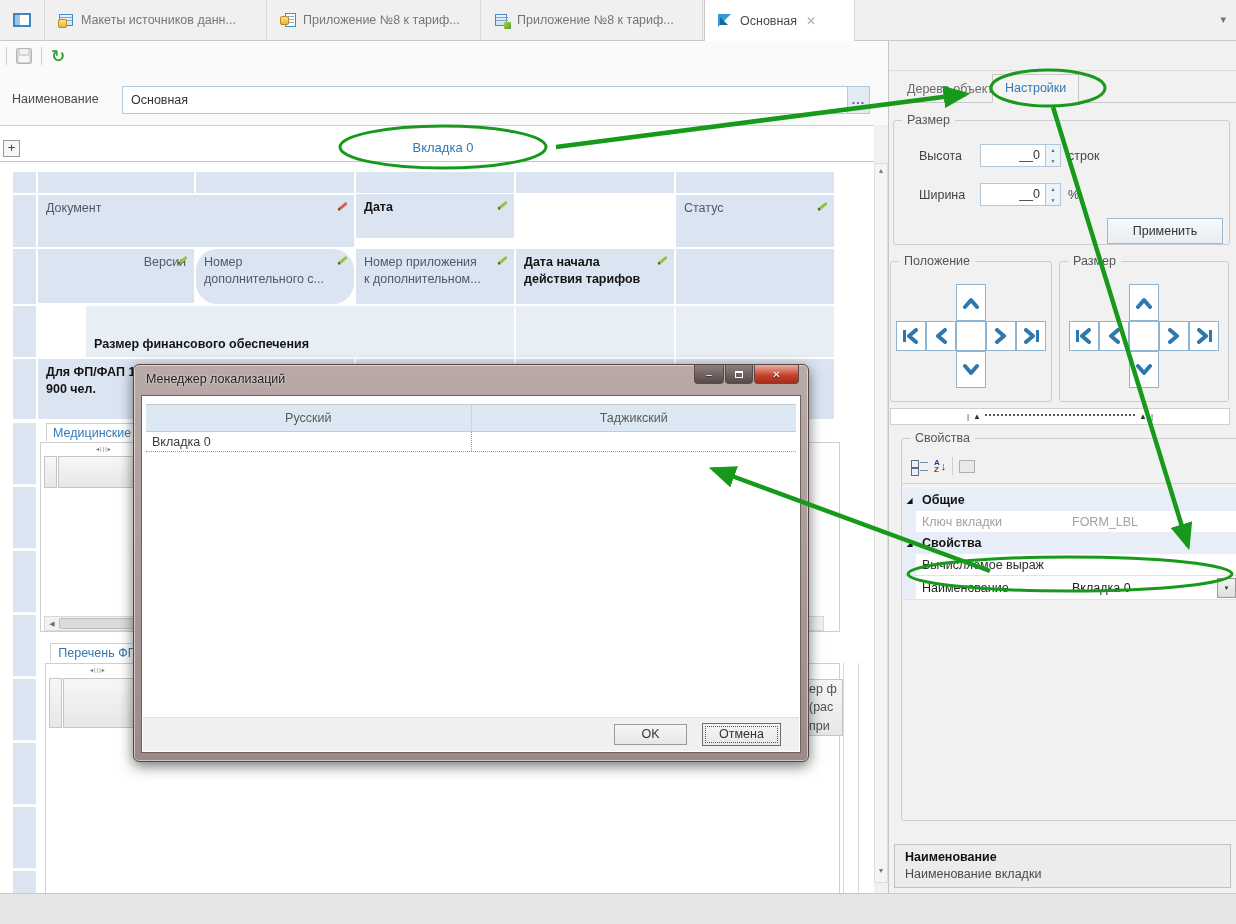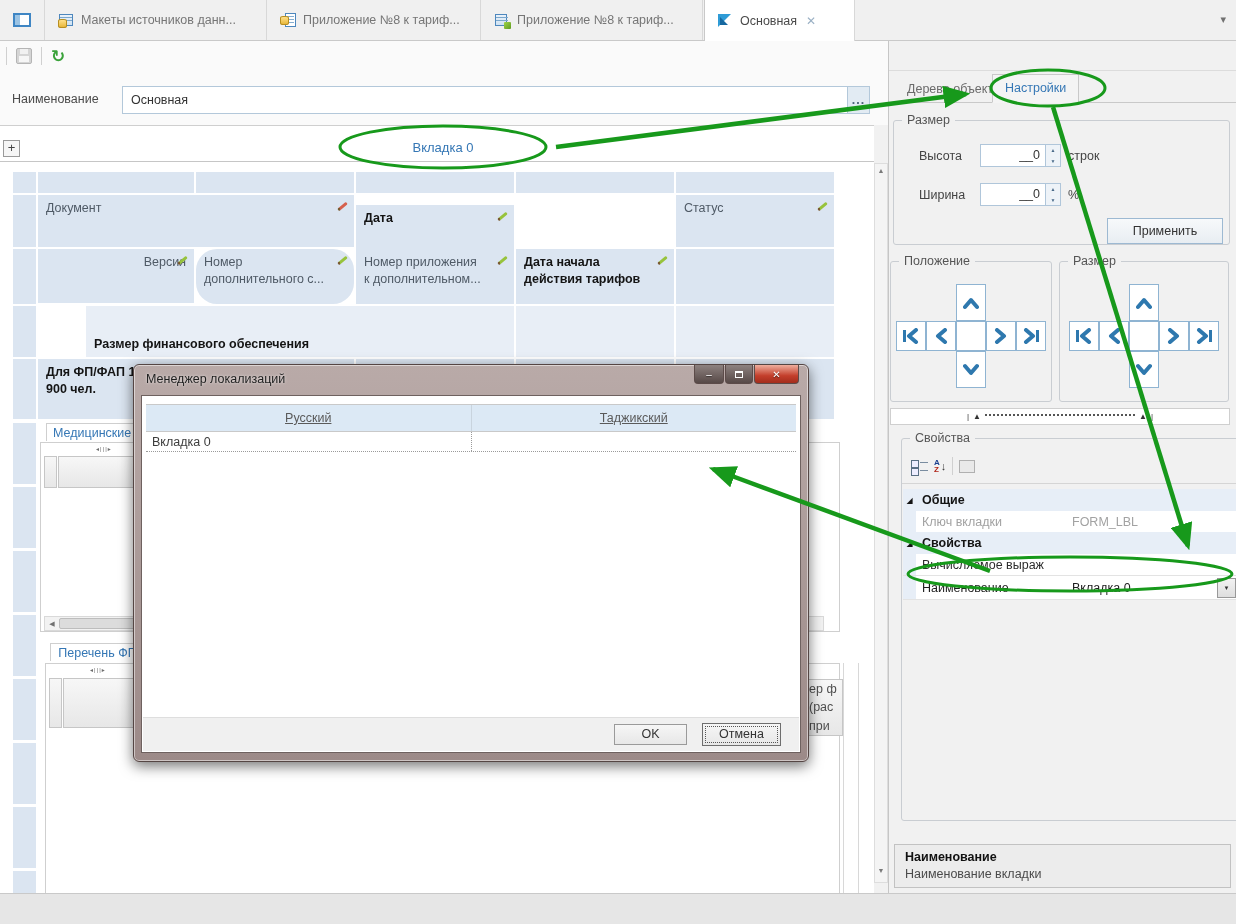--- a/index.html
+++ b/index.html
@@ -69,21 +69,21 @@
   .dlg-title { position:absolute; left:12px; top:7px; color:#1e1e1e; text-shadow:0 0 3px rgba(255,255,255,.8); }
   .capbtns { position:absolute; right:9px; top:0; display:flex; }
   .capbtn { height:19px; border:1px solid #5c4b49; border-top:none; border-radius:0 0 4px 4px; margin-left:1px;
       display:flex; align-items:center; justify-content:center; color:#fff; font-size:10px;
       background:linear-gradient(#8d817f,#574947); text-shadow:0 1px 1px rgba(0,0,0,.6); }
   .capbtn.close { background:linear-gradient(#efae9d,#c33e2b 60%,#a32d1c); width:45px; font-weight:bold; }
   .maxglyph { width:8px; height:7px; border:1px solid #fff; border-top-width:2px; }
   .dlg-client { position:absolute; left:7px; right:7px; top:30px; bottom:8px; background:#fff; border:1px solid #6e615f; }
   .dlg-table { position:absolute; left:4px; right:4px; top:8px; }
   .dlg-th { background:#dce9f5; border-top:1px solid #c9c9c9; border-bottom:1px solid #c9c9c9; height:28px; display:flex; }
-  .dlg-th > div { flex:1; display:flex; align-items:center; justify-content:center; color:#5a5a5a;text-decoration:underline; }
+  .dlg-th > div { flex:1; display:flex; align-items:center; justify-content:center; color:#5a5a5a; }
   .dlg-th > div:first-child { border-right:1px solid #c9d4de; }
   .dlg-row { height:20px; display:flex; border-bottom:1px dotted #9a9a9a; }
   .dlg-row > div { flex:1; display:flex; align-items:center; padding:0 6px; color:#3c3c3c; }
   .dlg-row > div:first-child { border-right:1px dotted #9a9a9a; }
   .dlg-footer { position:absolute; left:1px; right:1px; bottom:1px; height:34px; background:#f0f0f0; border-top:1px solid #dedede; }
   .btn { position:absolute; background:linear-gradient(#f6f6f6,#e7e7e7); border:1px solid #9a9a9a; text-align:center; color:#333; }
   .btn.default { border:1px solid #6e6e6e; outline:1px dotted #555; outline-offset:-4px; }
 
   
   .rpanel { left:888px; top:41px; width:348px; height:852px; background:#f1f1f1; border-left:1px solid #c6c6c6; }
@@ -208,21 +208,21 @@
     <div class="cell" style="left:38px; top:46px; width:156px; height:21px;"></div>
     <div class="cell" style="left:196px; top:46px; width:158px; height:21px;"></div>
     <div class="cell" style="left:356px; top:46px; width:158px; height:21px;"></div>
     <div class="cell" style="left:516px; top:46px; width:158px; height:21px;"></div>
     <div class="cell" style="left:676px; top:46px; width:158px; height:21px;"></div>
 
     <div class="cell" style="left:38px; top:69px; width:316px; height:52px;">
       <span>Документ</span>
       <span class="pencil" style="--pc:#d6604d;"></span>
     </div>
-    <div class="cell b" style="left:356px; top:79px; width:158px; height:44px;">
+    <div class="cell b" style="left:356px; top:68px; width:158px; height:44px;">
       <span>Дата</span>
       <span class="pencil"></span>
     </div>
     <div class="cell" style="left:676px; top:69px; width:158px; height:52px;">
       <span>Статус</span>
       <span class="pencil"></span>
     </div>
 
     <div class="cell" style="left:38px; top:123px; width:156px; height:54px;text-align:right;">
       <div>Версия</div>

